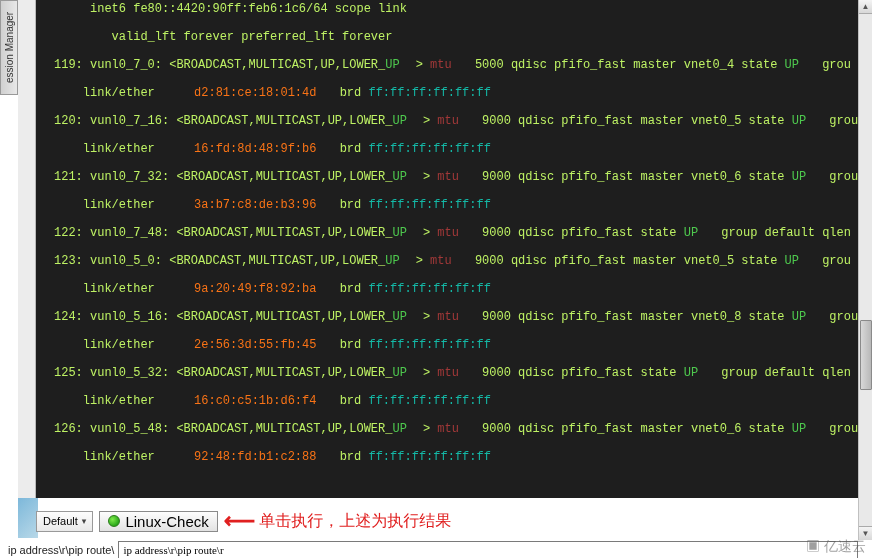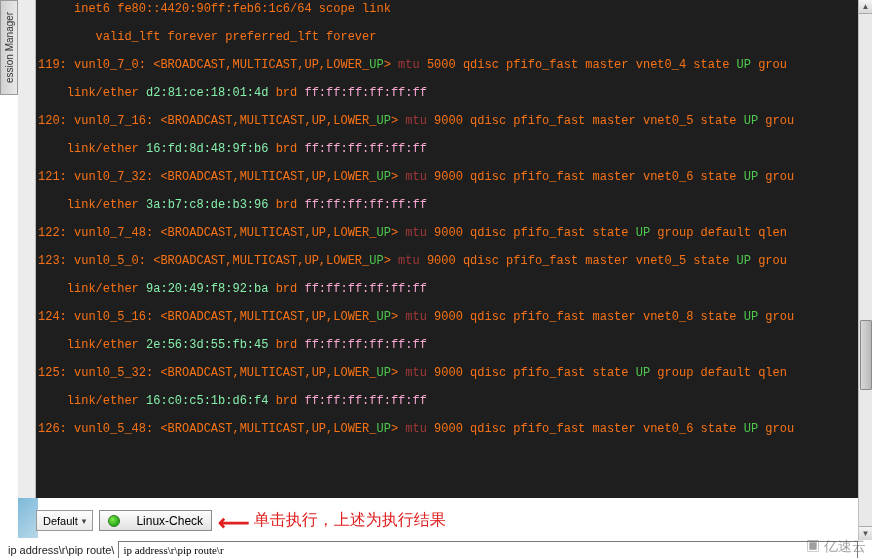--- a/index.html
+++ b/index.html
@@ -2,29 +2,29 @@
 <html><head>
 <meta charset="utf-8">
 <style>
 * { margin: 0; padding: 0; box-sizing: border-box; }
 body { font-family: Verdana, sans-serif; font-size: 11px; background: #fff; overflow: hidden; }
 .container { width: 872px; height: 558px; position: relative; }
 .sidebar-tab { position: absolute; left: 0; top: 0; width: 18px; height: 95px; background: linear-gradient(to right, #e8e8e8, #d0d0d0); border: 1px solid #999; writing-mode: vertical-rl; text-orientation: mixed; font-size: 10px; display: flex; align-items: center; justify-content: center; transform: rotate(180deg); color: #333; }
 .bg-img { position: absolute; left: 18px; top: 498px; width: 20px; height: 40px; background: linear-gradient(135deg, #7db8da 0%, #b8d8e8 100%); z-index: 0; }
 .terminal { position: absolute; left: 36px; top: 0; right: 0; height: 498px; background: #1e1e1e; color: #ccc; font-family: 'Consolas', 'Courier New', monospace; font-size: 12px; line-height: 14px; padding: 2px 0 2px 2px; overflow: hidden; white-space: pre; }
 .term-line { display: block; }
-.c-white { color: #f97316; }
+.c-white { color: #bef264; margin-left: 16px; }
 .c-green { color: #4ec94e; }
-.c-yellow { color: #f9a8d4; }
-.c-cyan { color: #86efac; }
+.c-yellow { color: #14b8a6; }
+.c-cyan { color: #f97316; margin-left: 32px; }
 .c-darkred { color: #a03838; }
-.bottom-bar { position: absolute; left: 36px; top: 510px; right: 4px; height: 22px; display: flex; gap: 6px; }
+.bottom-bar { position: absolute; left: 36px; top: 510px; right: 4px; height: 22px; display: flex; align-items: center; gap: 6px; }
 .dd { display: inline-flex; align-items: center; height: 21px; border: 1px solid #999; background: linear-gradient(to bottom, #fdfdfd, #e9e9e9); padding: 0 6px; font-size: 11px; gap: 4px; }
 .dd .arrow { font-size: 9px; color: #444; }
-.btn { display: inline-flex; align-items: center; height: 21px; border: 1px solid #8a8a8a; background: linear-gradient(to bottom, #fdfdfd, #e2e2e2); padding: 0 8px; font-size: 12px; gap: 16px; }
+.btn { display: inline-flex; align-items: center; height: 21px; border: 1px solid #8a8a8a; background: linear-gradient(to bottom, #fdfdfd, #e2e2e2); padding: 0 8px; font-size: 15px; gap: 5px; }
 .btn .dot { width: 12px; height: 12px; border-radius: 50%; background: radial-gradient(circle at 35% 35%, #7eea4a, #2aa81a 70%); border: 1px solid #2a7a1a; }
 .red-arrow { color: #e02020; font-size: 22px; font-weight: bold; letter-spacing: -2px; }
 .red-text { color: #e02020; font-size: 16px; font-family: Liberation Mono, monospace; }
 .cmd-bar { position: absolute; left: 8px; bottom: 0; right: 14px; height: 16px; display: flex; align-items: center; font-size: 11px; }
 .cmd-label { color: #222; padding-right: 4px; }
 .cmd-input { flex: 1; height: 18px; border: 1px solid #7a7a7a; background: #fff; padding: 0 4px; font-size: 11px; font-family: Liberation Serif, serif; }
 .watermark { position: absolute; right: 6px; bottom: 2px; font-size: 14px; color: rgba(80,80,80,0.55); font-family: 'Microsoft YaHei', sans-serif; z-index: 5; }
 .scrollbar { position: absolute; right: 0; top: 0; width: 14px; height: 540px; background: #e9e9e9; border-left: 1px solid #c0c0c0; }
 .sb-btn { height: 14px; background: linear-gradient(to bottom, #f4f4f4, #d8d8d8); border-bottom: 1px solid #aaa; display: flex; align-items: center; justify-content: center; font-size: 8px; color: #555; }
 .sb-btn.dn { border-top: 1px solid #aaa; border-bottom: none; position: absolute; bottom: 0; width: 100%; }
@@ -50,20 +50,21 @@
 <span class="term-line"><span class="c-white">121: vunl0_7_32: &lt;BROADCAST,MULTICAST,UP,LOWER_</span><span class="c-green">UP</span><span class="c-white">&gt; </span><span class="c-darkred">mtu</span><span class="c-white"> 9000 qdisc pfifo_fast master vnet0_6 state </span><span class="c-green">UP</span><span class="c-white"> grou</span></span>
 <span class="term-line"><span class="c-white">    link/ether </span><span class="c-cyan">3a:b7:c8:de:b3:96</span><span class="c-white"> brd </span><span class="c-yellow">ff:ff:ff:ff:ff:ff</span></span>
 <span class="term-line"><span class="c-white">122: vunl0_7_48: &lt;BROADCAST,MULTICAST,UP,LOWER_</span><span class="c-green">UP</span><span class="c-white">&gt; </span><span class="c-darkred">mtu</span><span class="c-white"> 9000 qdisc pfifo_fast state </span><span class="c-green">UP</span><span class="c-white"> group default qlen</span></span>
 <span class="term-line"><span class="c-white">123: vunl0_5_0: &lt;BROADCAST,MULTICAST,UP,LOWER_</span><span class="c-green">UP</span><span class="c-white">&gt; </span><span class="c-darkred">mtu</span><span class="c-white"> 9000 qdisc pfifo_fast master vnet0_5 state </span><span class="c-green">UP</span><span class="c-white"> grou</span></span>
 <span class="term-line"><span class="c-white">    link/ether </span><span class="c-cyan">9a:20:49:f8:92:ba</span><span class="c-white"> brd </span><span class="c-yellow">ff:ff:ff:ff:ff:ff</span></span>
 <span class="term-line"><span class="c-white">124: vunl0_5_16: &lt;BROADCAST,MULTICAST,UP,LOWER_</span><span class="c-green">UP</span><span class="c-white">&gt; </span><span class="c-darkred">mtu</span><span class="c-white"> 9000 qdisc pfifo_fast master vnet0_8 state </span><span class="c-green">UP</span><span class="c-white"> grou</span></span>
 <span class="term-line"><span class="c-white">    link/ether </span><span class="c-cyan">2e:56:3d:55:fb:45</span><span class="c-white"> brd </span><span class="c-yellow">ff:ff:ff:ff:ff:ff</span></span>
 <span class="term-line"><span class="c-white">125: vunl0_5_32: &lt;BROADCAST,MULTICAST,UP,LOWER_</span><span class="c-green">UP</span><span class="c-white">&gt; </span><span class="c-darkred">mtu</span><span class="c-white"> 9000 qdisc pfifo_fast state </span><span class="c-green">UP</span><span class="c-white"> group default qlen</span></span>
 <span class="term-line"><span class="c-white">    link/ether </span><span class="c-cyan">16:c0:c5:1b:d6:f4</span><span class="c-white"> brd </span><span class="c-yellow">ff:ff:ff:ff:ff:ff</span></span>
 <span class="term-line"><span class="c-white">126: vunl0_5_48: &lt;BROADCAST,MULTICAST,UP,LOWER_</span><span class="c-green">UP</span><span class="c-white">&gt; </span><span class="c-darkred">mtu</span><span class="c-white"> 9000 qdisc pfifo_fast master vnet0_6 state </span><span class="c-green">UP</span><span class="c-white"> grou</span></span>
+<span class="term-line"><span class="c-white">    link/ether </span><span class="c-cyan">92:48:fd:b1:c2:88</span><span class="c-white"> brd </span><span class="c-yellow">ff:ff:ff:ff:ff:ff</span></span>
 
 
 
 
 
 
 
 
 
 

